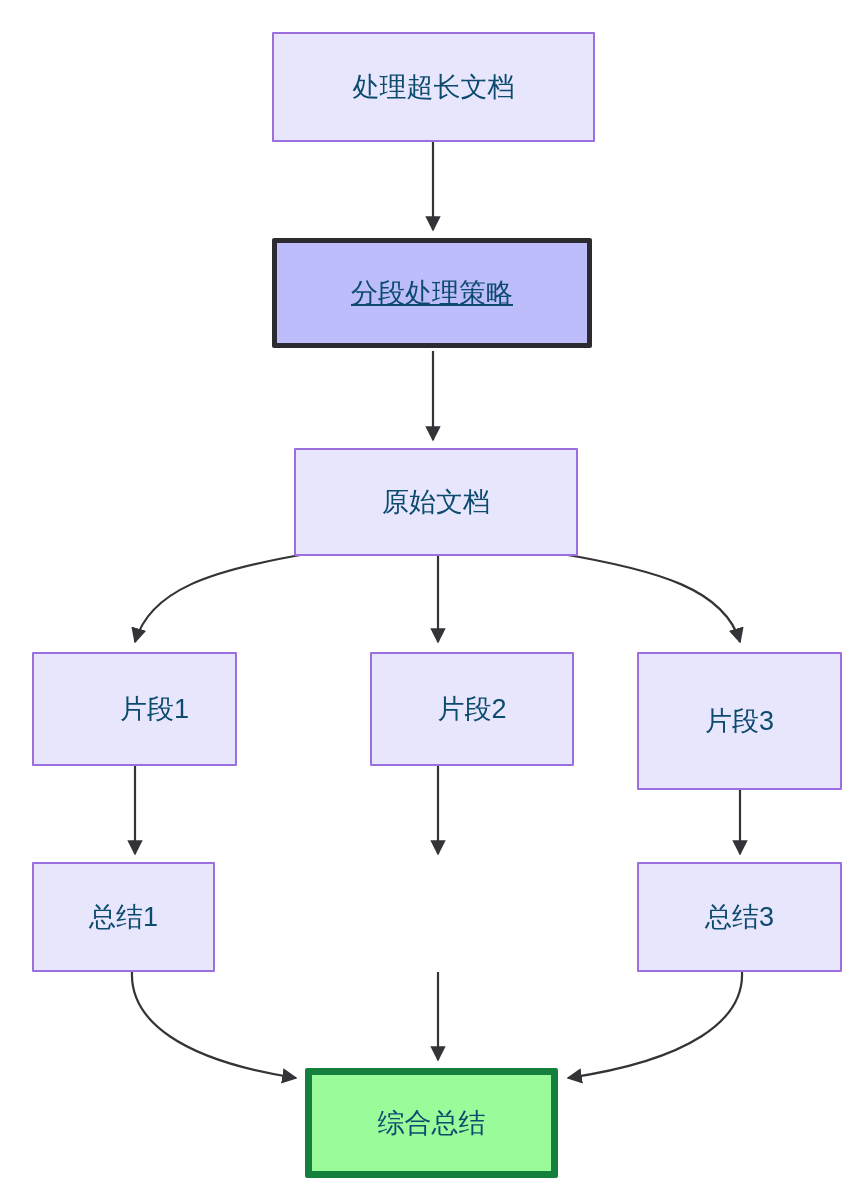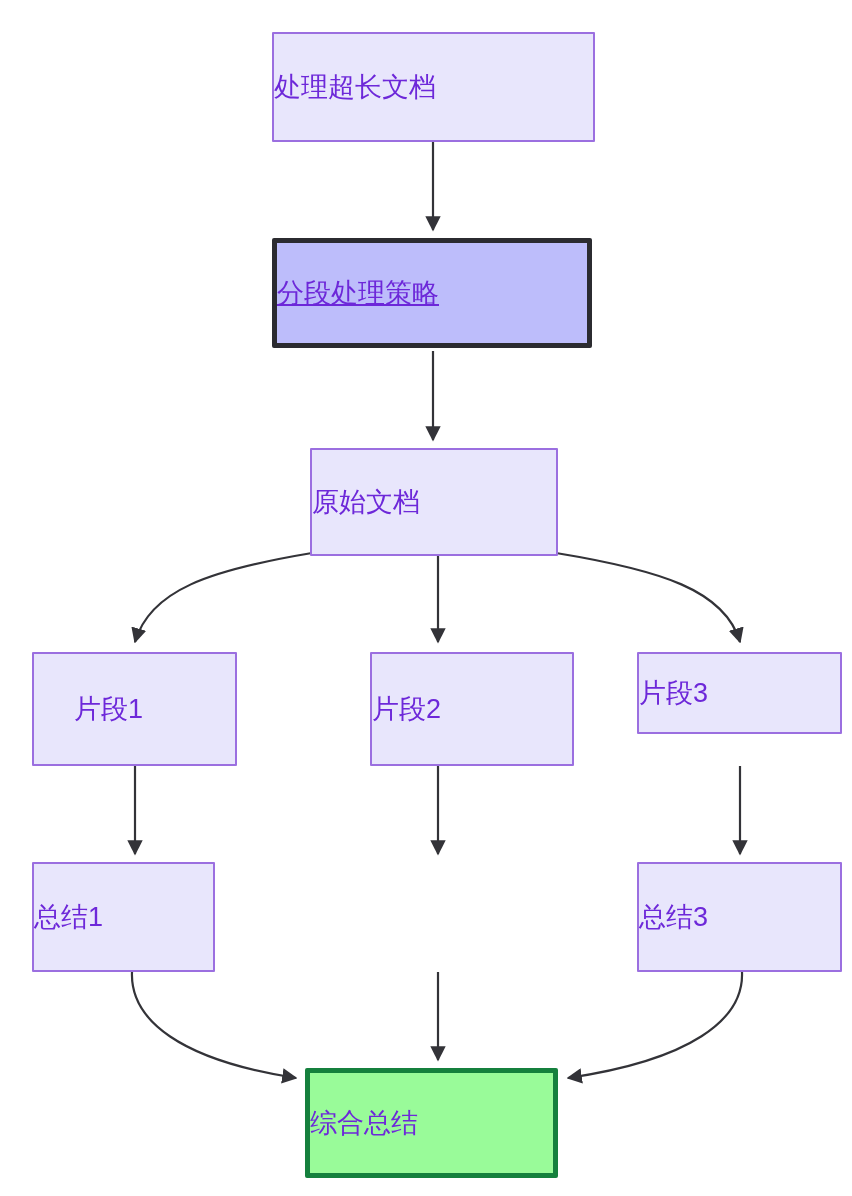--- a/index.html
+++ b/index.html
@@ -23,22 +23,23 @@
     left: 0;
     top: 0;
     width: 852px;
     height: 1196px;
   }
   .node {
     position: absolute;
     box-sizing: border-box;
     display: flex;
     align-items: center;
+    justify-content: center;
     text-align: center;
-    color: #6d28d9;
+    color: #0c4a6e;
     z-index: 5;
   }
   .node .label {
     display: block;
     line-height: 1.2;
     white-space: nowrap;
   }
   
   .node.plain {
     background: #e8e6fc;
@@ -50,21 +51,21 @@
   .node.highlight {
     background: #bdbdfb;
     border: 5px solid #2b2b30;
     border-radius: 2px;
     font-size: 27px;
     text-decoration: underline;
   }
   
   .node.success {
     background: #99fb99;
-    border: 5px solid #15803d;
+    border: 7px solid #15803d;
     border-radius: 2px;
     font-size: 27px;
   }
 </style>
 </head>
 <body>
 
 <div id="canvas">
 
   <svg id="edges" viewBox="0 0 852 1196" xmlns="http://www.w3.org/2000/svg">
@@ -98,31 +99,31 @@
   </svg>
 
   <div class="node plain" style="left:272px; top:32px; width:323px; height:110px;">
     <span class="label">处理超长文档</span>
   </div>
 
   <div class="node highlight" style="left:272px; top:238px; width:320px; height:110px;">
     <span class="label">分段处理策略</span>
   </div>
 
-  <div class="node plain" style="left:310px; top:448px; width:248px; height:108px;">
+  <div class="node plain" style="left:294px; top:448px; width:284px; height:108px;">
     <span class="label">原始文档</span>
   </div>
 
   <div class="node plain" style="left:32px; top:652px; width:205px; height:114px;padding-left:40px;">
     <span class="label">片段1</span>
   </div>
   <div class="node plain" style="left:336px; top:652px; width:204px; height:114px;margin-left:34px;">
     <span class="label">片段2</span>
   </div>
-  <div class="node plain" style="left:637px; top:652px; width:205px; height:82px;">
+  <div class="node plain" style="left:637px; top:652px; width:205px; height:138px;">
     <span class="label">片段3</span>
   </div>
 
   <div class="node plain" style="left:32px; top:862px; width:183px; height:110px;">
     <span class="label">总结1</span>
   </div>
   <div class="node plain" style="left:637px; top:862px; width:205px; height:110px;">
     <span class="label">总结3</span>
   </div>
 

